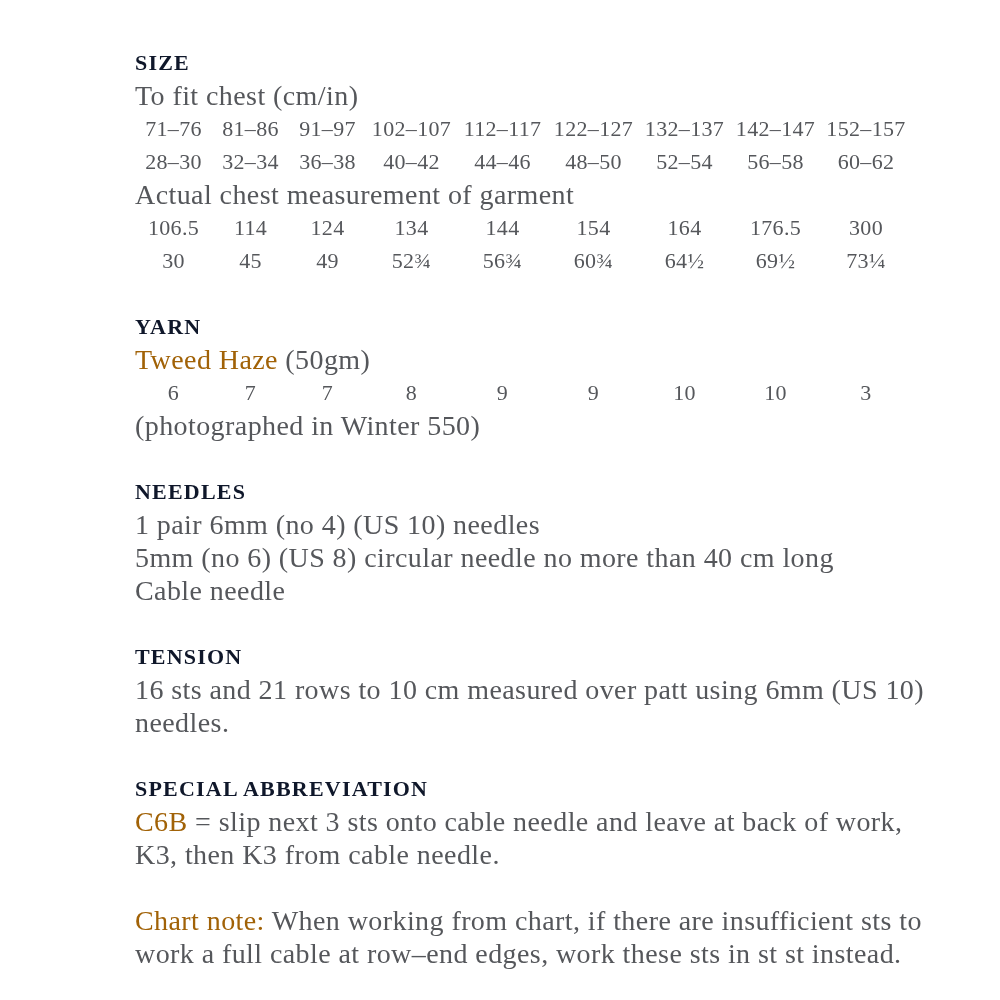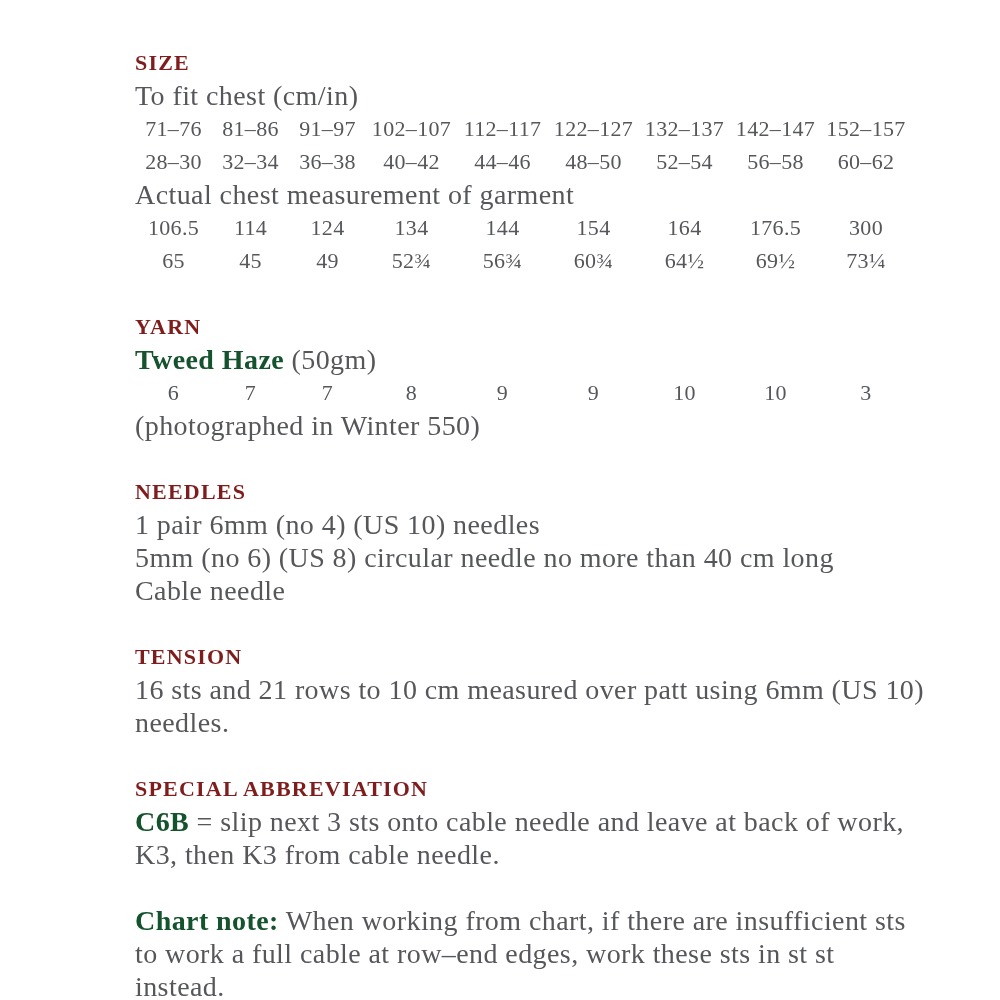--- a/index.html
+++ b/index.html
@@ -14,29 +14,29 @@
     padding: 46px 75px 0 135px;
     background: #ffffff;
   }
   .section { margin-bottom: 33px; }
   .section:last-child { margin-bottom: 0; }
   .heading {
     font-size: 22px;
     line-height: 33px;
     font-weight: bold;
     letter-spacing: 1.2px;
-    color: #7f1d1d;
+    color: #0f172a;
   }
   .line, .para {
     font-size: 28px;
     line-height: 33px;
     letter-spacing: 0.015em;
     max-width: 790px;
   }
-  .b { font-weight: bold; color: #14532d; }
+  .b { font-weight: normal; color: #a16207; }
   table.num-table {
     width: 776px;
     border-collapse: collapse;
     table-layout: fixed;
   }
   table.num-table td {
     text-align: center;
     font-size: 22px;
     line-height: 33px;
     height: 33px;
@@ -114,21 +114,21 @@
           <td>114</td>
           <td>124</td>
           <td>134</td>
           <td>144</td>
           <td>154</td>
           <td>164</td>
           <td>176.5</td>
           <td>300</td>
         </tr>
         <tr>
-          <td>65</td>
+          <td>30</td>
           <td>45</td>
           <td>49</td>
           <td>52¾</td>
           <td>56¾</td>
           <td>60¾</td>
           <td>64½</td>
           <td>69½</td>
           <td>73¼</td>
         </tr>
       </tbody>

